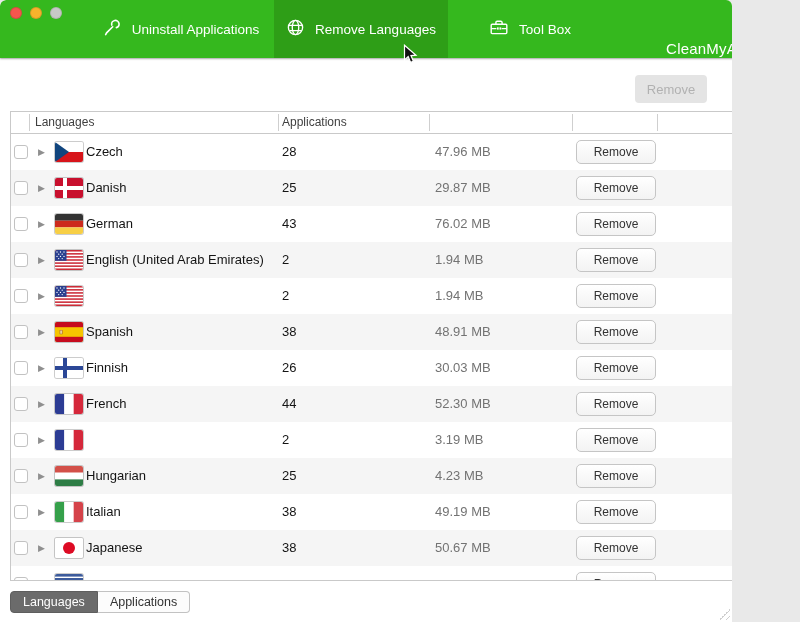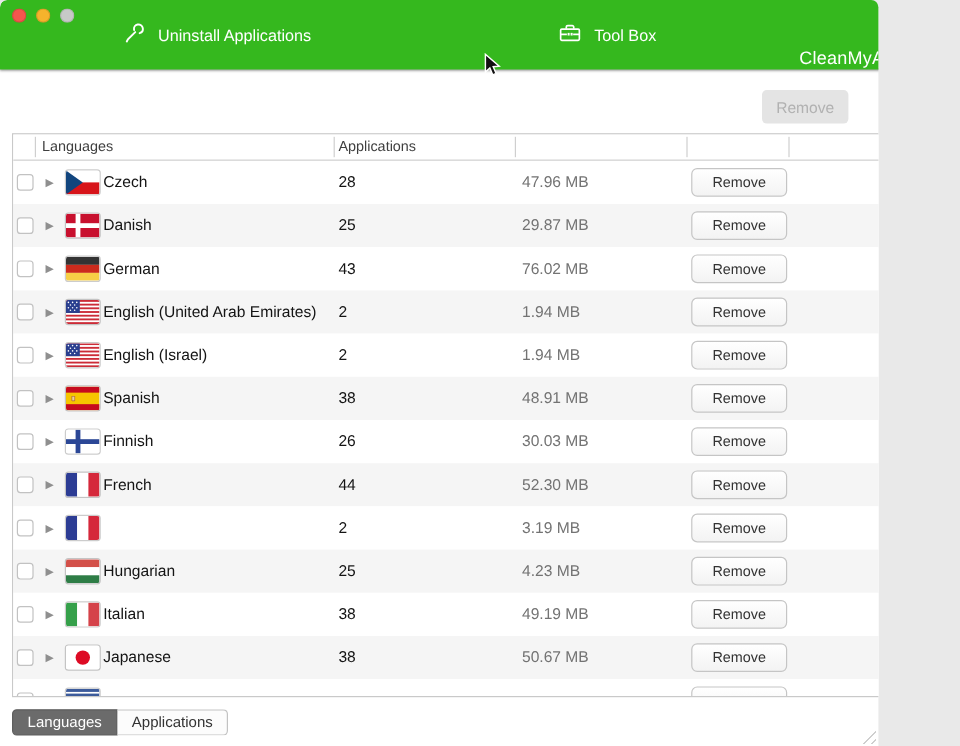--- a/index.html
+++ b/index.html
@@ -19,21 +19,21 @@
   .light.red    { background:#f5564d; border:1px solid rgba(0,0,0,.12); }
   .light.yellow { background:#f6b32c; border:1px solid rgba(0,0,0,.12); }
   .light.gray   { background:#c7c9c7; border:1px solid rgba(0,0,0,.10); }
   .tab {
     position:absolute; top:0; height:58px; display:flex; align-items:center;
     justify-content:center; gap:10px; color:#fff; font-size:13.5px; white-space:nowrap;
   }
   .tab.selected { background:#2e9e17; }
   #tab-uninstall { left:88px;  width:186px; }
   #tab-remove    { left:274px; width:174px; }
-  #tab-toolbox   { left:448px; width:116px; }
+  #tab-toolbox   { left:448px; width:116px;padding-left:24px; }
   .tab svg { flex:0 0 auto; }
   .brand {
     position:absolute; top:6px; right:21px; height:20px; display:flex;
     align-items:center; gap:7px; color:#fff; font-size:15px; letter-spacing:.2px;margin-top:32px;
   }
   .info-btn {
     position:absolute; top:25px; right:16px; width:33px; height:33px;
     background:#2e9e17; display:flex; align-items:center; justify-content:center;
     border:none; padding:0;
   }
@@ -113,20 +113,32 @@
         <svg width="19" height="19" viewBox="0 0 20 20">
           <g fill="none" stroke="#fff" stroke-width="1.7" stroke-linecap="round">
             <circle cx="13" cy="6.4" r="3.9" stroke-dasharray="18.5 6" stroke-dashoffset="7" transform="rotate(-100 13 6.4)"></circle>
             <path d="M10.2 9.2 L3.8 15.6 l-1 1.8"></path>
           </g>
         </svg>
       </span>
       <span>Uninstall Applications</span>
     </div>
 
+    <div class="tab selected" id="tab-remove">
+      <span>
+        <svg width="19" height="19" viewBox="0 0 20 20">
+          <g fill="none" stroke="#fff" stroke-width="1.4">
+            <circle cx="10" cy="10" r="7.5"></circle>
+            <ellipse cx="10" cy="10" rx="3.4" ry="7.5"></ellipse>
+            <path d="M2.8 7.8 h14.4 M3.4 13.2 h13.2"></path>
+          </g>
+        </svg>
+      </span>
+      <span>Remove Languages</span>
+    </div>
 
     <div class="tab" id="tab-toolbox">
       <span>
         <svg width="20" height="20" viewBox="0 0 20 20">
           <g fill="none" stroke="#fff" stroke-width="1.4">
             <rect x="2.2" y="6.2" width="15.6" height="9.4" rx="1"></rect>
             <path d="M6.9 6 V4.5 a1.2 1.2 0 0 1 1.2-1.2 h3.8 a1.2 1.2 0 0 1 1.2 1.2 V6"></path>
             <path d="M2.2 10.6 h5.2 M12.6 10.6 h5.2"></path>
           </g>
           <rect x="8" y="9.4" width="1.7" height="2.2" fill="#fff"></rect>
@@ -269,21 +281,20 @@
                 <circle cx="3.7" cy="4.2" r=".65"></circle>
                 <circle cx="7.2" cy="4.2" r=".65"></circle>
                 <circle cx="2" cy="6.4" r=".65"></circle>
                 <circle cx="5.5" cy="6.4" r=".65"></circle>
                 <circle cx="9" cy="6.4" r=".65"></circle>
                 <circle cx="3.7" cy="8.6" r=".65"></circle>
                 <circle cx="7.2" cy="8.6" r=".65"></circle>
               </g>
             </svg>
           </span>
-    <span class="lang">English (Israel)</span>
     <span class="apps">2</span>
     <span class="size">1.94 MB</span>
     <button class="row-remove">Remove</button>
   </div>
         <div class="row alt">
     <span class="cb"></span>
     <span class="disc">▶</span>
     <span class="flag">
             <svg width="28" height="20" viewBox="0 0 28 20">
               <rect width="28" height="20" fill="#f6c500"></rect>

